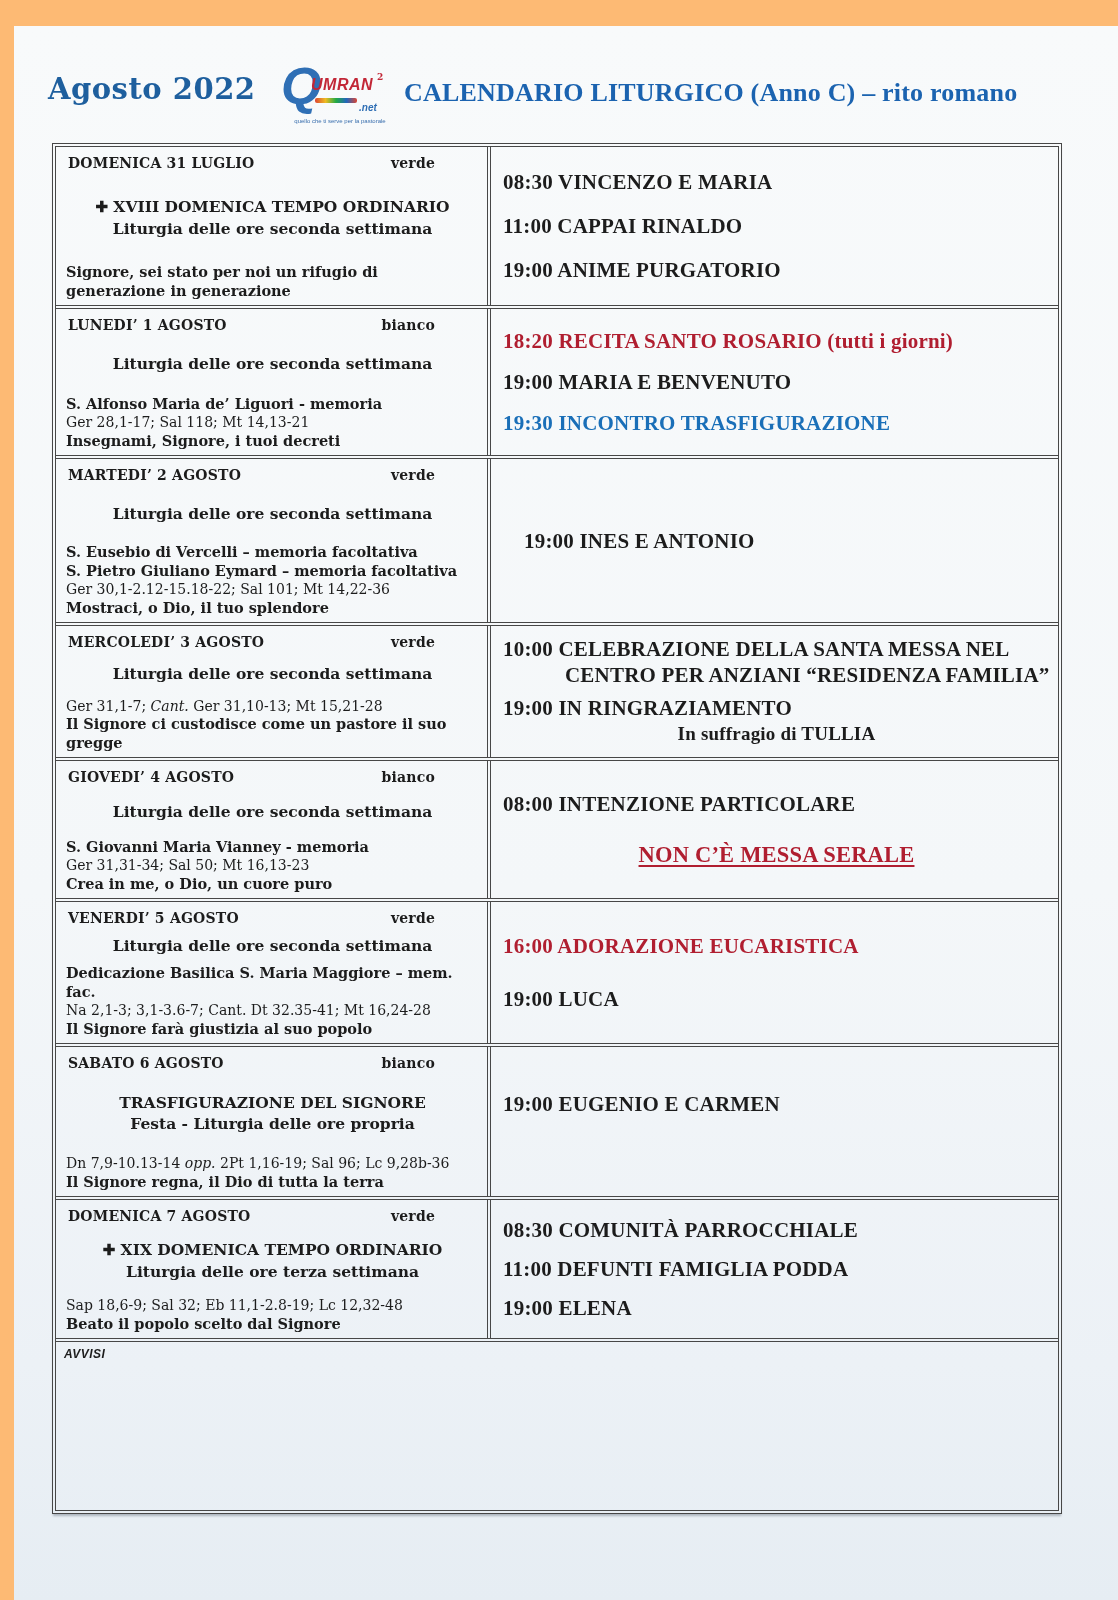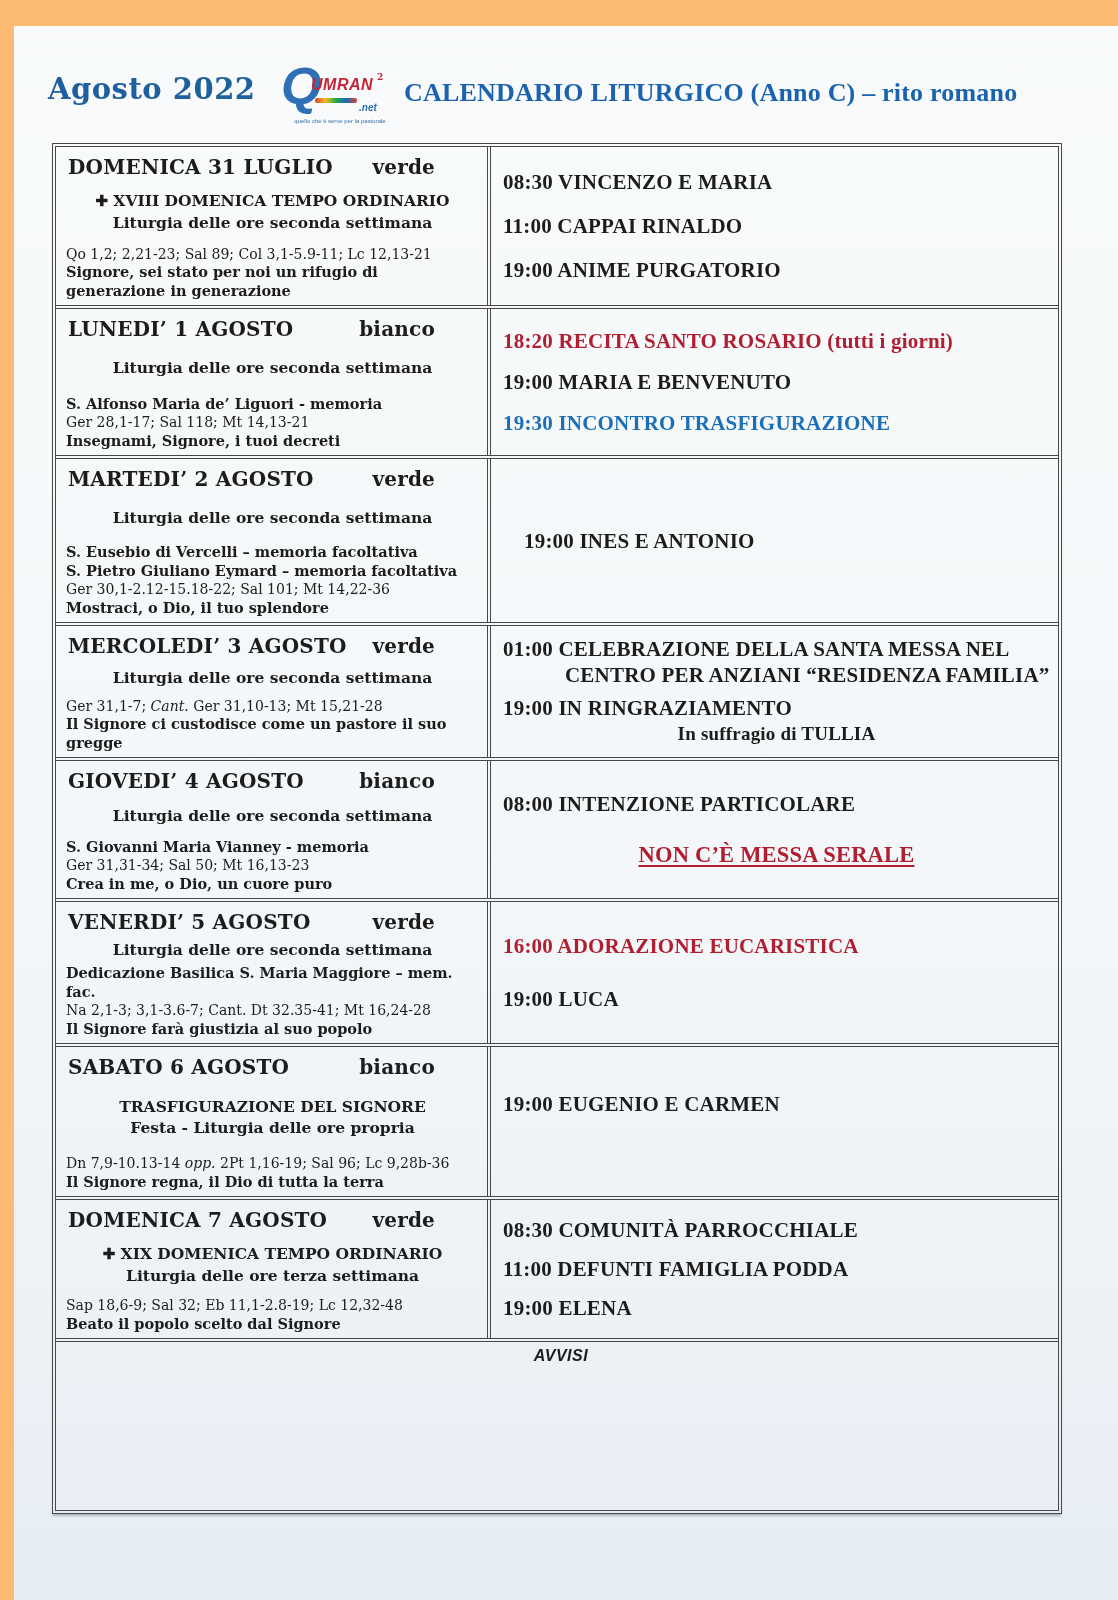--- a/index.html
+++ b/index.html
@@ -37,42 +37,42 @@
                 color:#3a6fae;text-align:center;font-family:"Liberation Sans",sans-serif;}
   
   #calendar-table{position:absolute;left:52px;top:143px;width:1010px;
                   border:4px double var(--border);background:transparent;
                   box-shadow:0 3px 2px -1px rgba(100,110,125,.45);}
   .day-row{display:grid;grid-template-columns:435px 1fr;border-bottom:4px double var(--border);}
   .cell{overflow:hidden;}
   .cell.left{border-right:4px double var(--border);display:flex;flex-direction:column;
              justify-content:space-between;padding:6px 8px 5px 10px;}
   .day-head{display:flex;justify-content:space-between;padding:2px 44px 0 2px;
-            font-size:20px;font-weight:bold;letter-spacing:.2px;}
+            font-size:14px;font-weight:bold;letter-spacing:.2px;}
   .center-block{text-align:center;}
   .center-line{font-size:15.5px;font-weight:bold;line-height:21px;}
   .cross{font-size:15px;}
   .bottom-block{font-size:14px;line-height:18.5px;}
   .saint-line{font-weight:bold;font-size:14.5px;}
   .readings-line{font-size:14px;}
   .readings-line .it{font-style:italic;}
   .antiphon-line{font-weight:bold;font-size:14.5px;}
   .cell.right{display:flex;flex-direction:column;justify-content:space-evenly;
               padding:4px 8px 4px 12px;font-family:"Liberation Serif",serif;}
   .cell.right.upper{justify-content:flex-start;padding-top:44px;}
   .event{font-size:21px;font-weight:bold;letter-spacing:.2px;line-height:26px;}
   .event-cont{padding-left:62px;}
   .sub-center{text-align:center;font-size:19px;}
   .c-red{color:var(--red);}
   .c-blue{color:var(--blue);}
   .v-alert{text-align:center;font-size:22.5px;text-decoration:underline;
            text-underline-offset:3px;text-decoration-thickness:2px;}
   .avvisi-row{position:relative;}
   .avvisi-label{padding:5px 0 0 8px;font-family:"Liberation Sans",sans-serif;
-                font-size:16px;font-weight:bold;font-style:italic;letter-spacing:.5px;text-align:center;}
+                font-size:12px;font-weight:bold;font-style:italic;letter-spacing:.5px;}
 </style>
 </head>
 <body>
 
 <div id="page">
   <div class="paper"></div>
 
   <div class="month-title">Agosto 2022</div>
 
   <div class="logo">
@@ -91,21 +91,20 @@
         <div class="cell left">
           <div class="day-head">
             <span class="day-title">DOMENICA 31 LUGLIO</span>
             <span class="vest">verde</span>
           </div>
           <div class="center-block">
             <div class="center-line"><span class="cross">✚</span> XVIII DOMENICA TEMPO ORDINARIO</div>
             <div class="center-line">Liturgia delle ore seconda settimana</div>
           </div>
           <div class="bottom-block">
-            <div class="readings-line"><span>Qo 1,2; 2,21-23; Sal 89; Col 3,1-5.9-11; Lc 12,13-21</span></div>
             <div class="antiphon-line">Signore, sei stato per noi un rifugio di generazione in generazione</div>
           </div>
         </div>
         <div class="cell right">
           <div class="event">
             <div class="event-line"><span class="event-time">08:30</span> <span class="event-text">VINCENZO E MARIA</span></div>
           </div>
           <div class="event">
             <div class="event-line"><span class="event-time">11:00</span> <span class="event-text">CAPPAI RINALDO</span></div>
           </div>
@@ -172,21 +171,21 @@
           <div class="center-block">
             <div class="center-line">Liturgia delle ore seconda settimana</div>
           </div>
           <div class="bottom-block">
             <div class="readings-line"><span>Ger 31,1-7; </span><span class="it">Cant.</span><span> Ger 31,10-13; Mt 15,21-28</span></div>
             <div class="antiphon-line">Il Signore ci custodisce come un pastore il suo gregge</div>
           </div>
         </div>
         <div class="cell right">
           <div class="event">
-            <div class="event-line"><span class="event-time">01:00</span> <span class="event-text">CELEBRAZIONE DELLA SANTA MESSA NEL</span></div>
+            <div class="event-line"><span class="event-time">10:00</span> <span class="event-text">CELEBRAZIONE DELLA SANTA MESSA NEL</span></div>
             <div class="event-cont">CENTRO PER ANZIANI “RESIDENZA FAMILIA”</div>
           </div>
           <div class="event">
             <div class="event-line"><span class="event-time">19:00</span> <span class="event-text">IN RINGRAZIAMENTO</span></div>
             <div class="sub-center">In suffragio di TULLIA</div>
           </div>
         </div>
       </div>
       <div class="day-row" style="height: 141px;">
         <div class="cell left">

